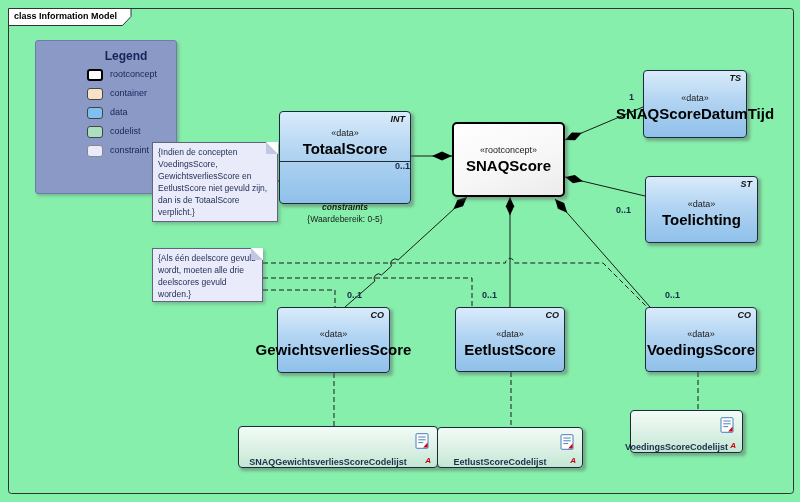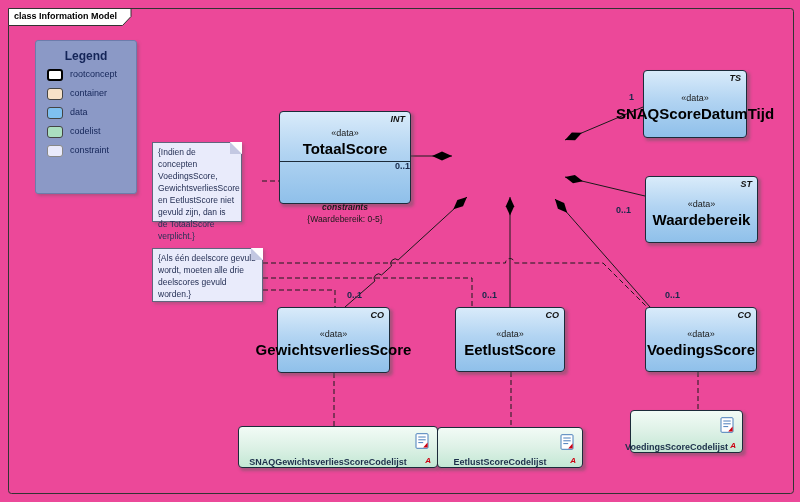--- a/index.html
+++ b/index.html
@@ -1,24 +1,24 @@
 <!DOCTYPE html>
 <html><head>
 <meta charset="utf-8">
 <style>
   html,body{margin:0;padding:0;background:#fff;}
-  #stage{position:relative;width:800px;height:502px;background:#ec4899;overflow:hidden;
+  #stage{position:relative;width:800px;height:502px;background:#86efac;overflow:hidden;
          font-family:"Liberation Sans",sans-serif;}
   svg.overlay{position:absolute;left:0;top:0;z-index:0;}
 
   .frame-title{position:absolute;left:14px;top:11px;font-size:9px;font-weight:bold;color:#000;z-index:2;}
 
   
   .legend{position:absolute;left:35px;top:40px;width:100px;height:152px;background:#8b99c6;
-          border:1px solid #6d7cab;border-radius:3px;box-shadow:2px 2px 3px rgba(90,90,90,.35);z-index:1;}
+          border:1px solid #6d7cab;border-radius:3px;box-shadow:2px 2px 3px rgba(90,90,90,.35);z-index:1;padding-left:40px;}
   .legend-title{font-size:12px;font-weight:bold;color:#142558;text-align:center;margin-top:8px;}
   .legend-item{display:flex;gap:7px;margin:6px 0 0 11px;height:13px;}
   .sw{width:16px;height:12px;border:1px solid #444;border-radius:3px;box-sizing:border-box;flex:0 0 auto;}
   .sw-root{background:#fff;border:2.5px solid #000;}
   .sw-container{background:#f7e2c9;}
   .sw-data{background:#7fc0f0;}
   .sw-codelist{background:#abdfc0;}
   .sw-constraint{background:#e9eafb;border-color:#888;}
   .legend-label{font-size:9px;color:#142558;}
 
@@ -131,54 +131,60 @@
     <div class="legend-item">
       <span class="sw sw-codelist"></span>
       <span class="legend-label">codelist</span>
     </div>
     <div class="legend-item">
       <span class="sw sw-constraint"></span>
       <span class="legend-label">constraint</span>
     </div>
   </div>
 
-  <div class="note" style="left:152px;top:142px;width:90px;height:80px;">
+  <div class="note" style="left:152px;top:142px;width:126px;height:80px;">
     <span>{Indien de concepten VoedingsScore, GewichtsverliesScore en EetlustScore niet gevuld zijn, dan is de TotaalScore verplicht.}</span>
   </div>
 
   <div class="note" style="left:152px;top:248px;width:111px;height:54px;">
     <span>{Als één deelscore gevuld wordt, moeten alle drie deelscores gevuld worden.}</span>
   </div>
 
   <div class="uml-box" style="left:279px;top:111px;width:132px;height:93px;">
     <span class="tag">INT</span>
     <div class="compartment comp-top">
       <div class="stereo">«data»</div>
       <div class="cname">TotaalScore</div>
     </div>
     <div class="compartment comp-constraints">
       <div class="c-label">constraints</div>
       <div class="c-value">{Waardebereik: 0-5}</div>
     </div>
   </div>
 
+  <div class="uml-box root-box" style="left:452px;top:122px;width:113px;height:75px;">
+    <div class="center-box" style="padding-top:0;">
+      <div class="stereo">«rootconcept»</div>
+      <div class="cname">SNAQScore</div>
+    </div>
+  </div>
 
   <div class="uml-box" style="left:643px;top:70px;width:104px;height:68px;">
     <span class="tag">TS</span>
     <div class="center-box">
       <div class="stereo">«data»</div>
       <div class="cname">SNAQScoreDatumTijd</div>
     </div>
   </div>
 
   <div class="uml-box" style="left:645px;top:176px;width:113px;height:67px;">
     <span class="tag">ST</span>
     <div class="center-box">
       <div class="stereo">«data»</div>
-      <div class="cname">Waardebereik</div>
+      <div class="cname">Toelichting</div>
     </div>
   </div>
 
   <div class="uml-box" style="left:277px;top:307px;width:113px;height:66px;">
     <span class="tag">CO</span>
     <div class="center-box">
       <div class="stereo">«data»</div>
       <div class="cname">GewichtsverliesScore</div>
     </div>
   </div>

